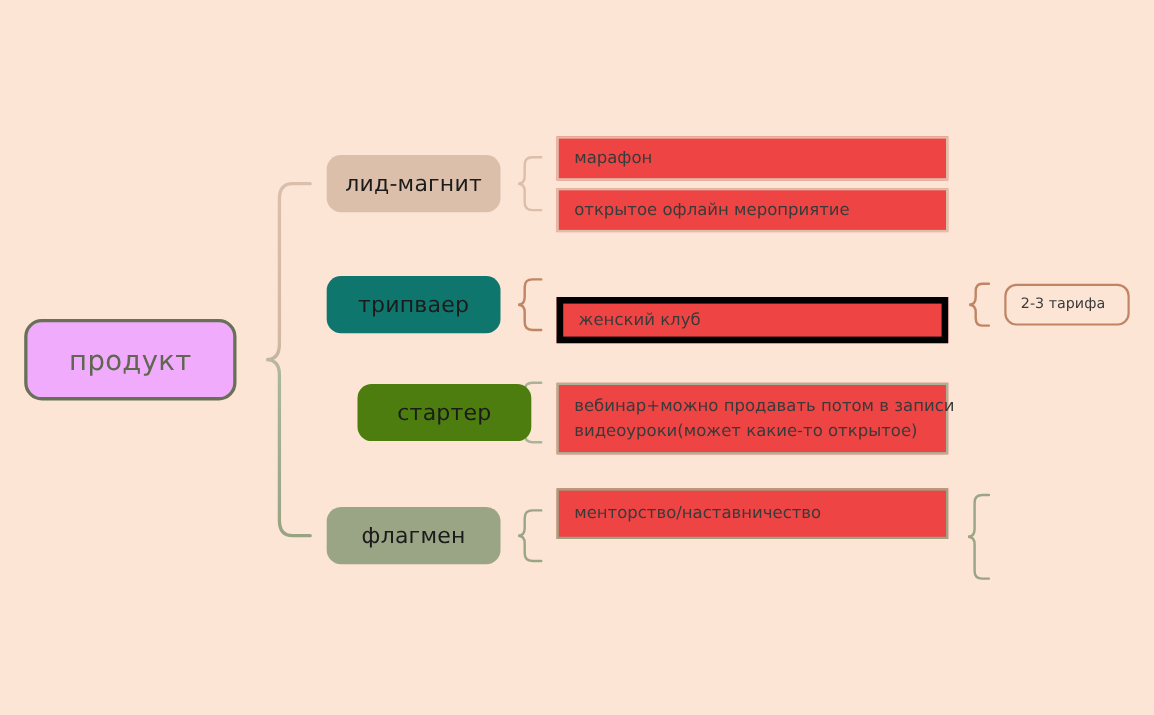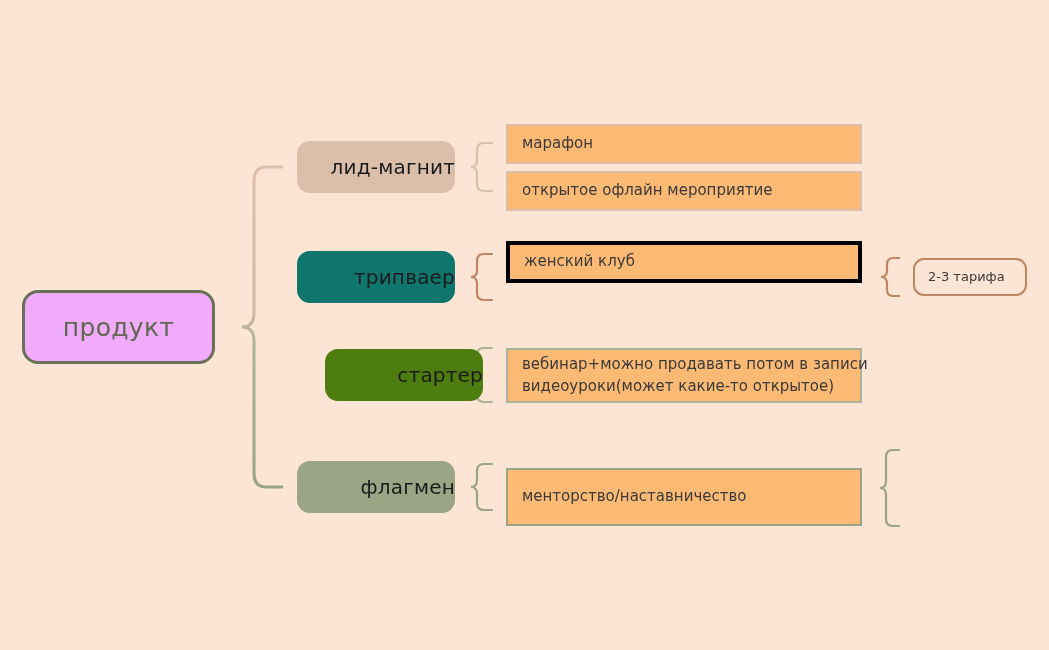--- a/index.html
+++ b/index.html
@@ -41,56 +41,56 @@
     letter-spacing: 0.3px;
   }
 
   
   .cat-pill {
     position: absolute;
     box-sizing: border-box;
     border-radius: 13px;
     display: flex;
     align-items: center;
-    justify-content: flex-end;
+    justify-content: center;
     color: #1b1b1b;
     font-size: 20px;
     letter-spacing: 0.2px;
     left: 297px;
     width: 158px;
     height: 52px;
   }
   .cat-lead   { top: 141px; background: #dcbfab; }
   .cat-trip   { top: 251px; background: #0f766e; }
   .cat-start  { top: 349px; background: #4d7c0f; margin-left: 28px; }
   .cat-flag   { top: 461px; background: #9aa585; }
 
   
   .desc-box {
     position: absolute;
     box-sizing: border-box;
     left: 506px;
     width: 356px;
     border-radius: 0;
-    background: #fdba74;
+    background: #ef4444;
     display: flex;
     flex-direction: column;
     justify-content: center;
     padding: 0 14px;
     color: #3a3a3a;
     font-size: 15px;
     line-height: 1.45;
   }
   .desc-box .line { white-space: nowrap; }
 
   .d-marathon  { top: 124px; height: 40px; border: 2px solid #dcbfab; }
   .d-offline   { top: 171px; height: 40px; border: 2px solid #dcbfab; }
-  .d-club      { top: 241px; height: 42px; border: 4px solid #000000; }
-  .d-webinar   { top: 348px; height: 55px; border: 2px solid #a9b397; }
-  .d-mentor    { top: 468px; height: 58px; border: 2px solid #9aa585; }
+  .d-club      { top: 270px; height: 42px; border: 6px solid #000000; }
+  .d-webinar   { top: 348px; height: 65px; border: 2px solid #a9b397; }
+  .d-mentor    { top: 444px; height: 46px; border: 2px solid #9aa585; }
 
   
   .detail-box {
     position: absolute;
     box-sizing: border-box;
     border-radius: 11px;
     background: #fce5d4;
     display: flex;
     flex-direction: column;
     justify-content: center;

